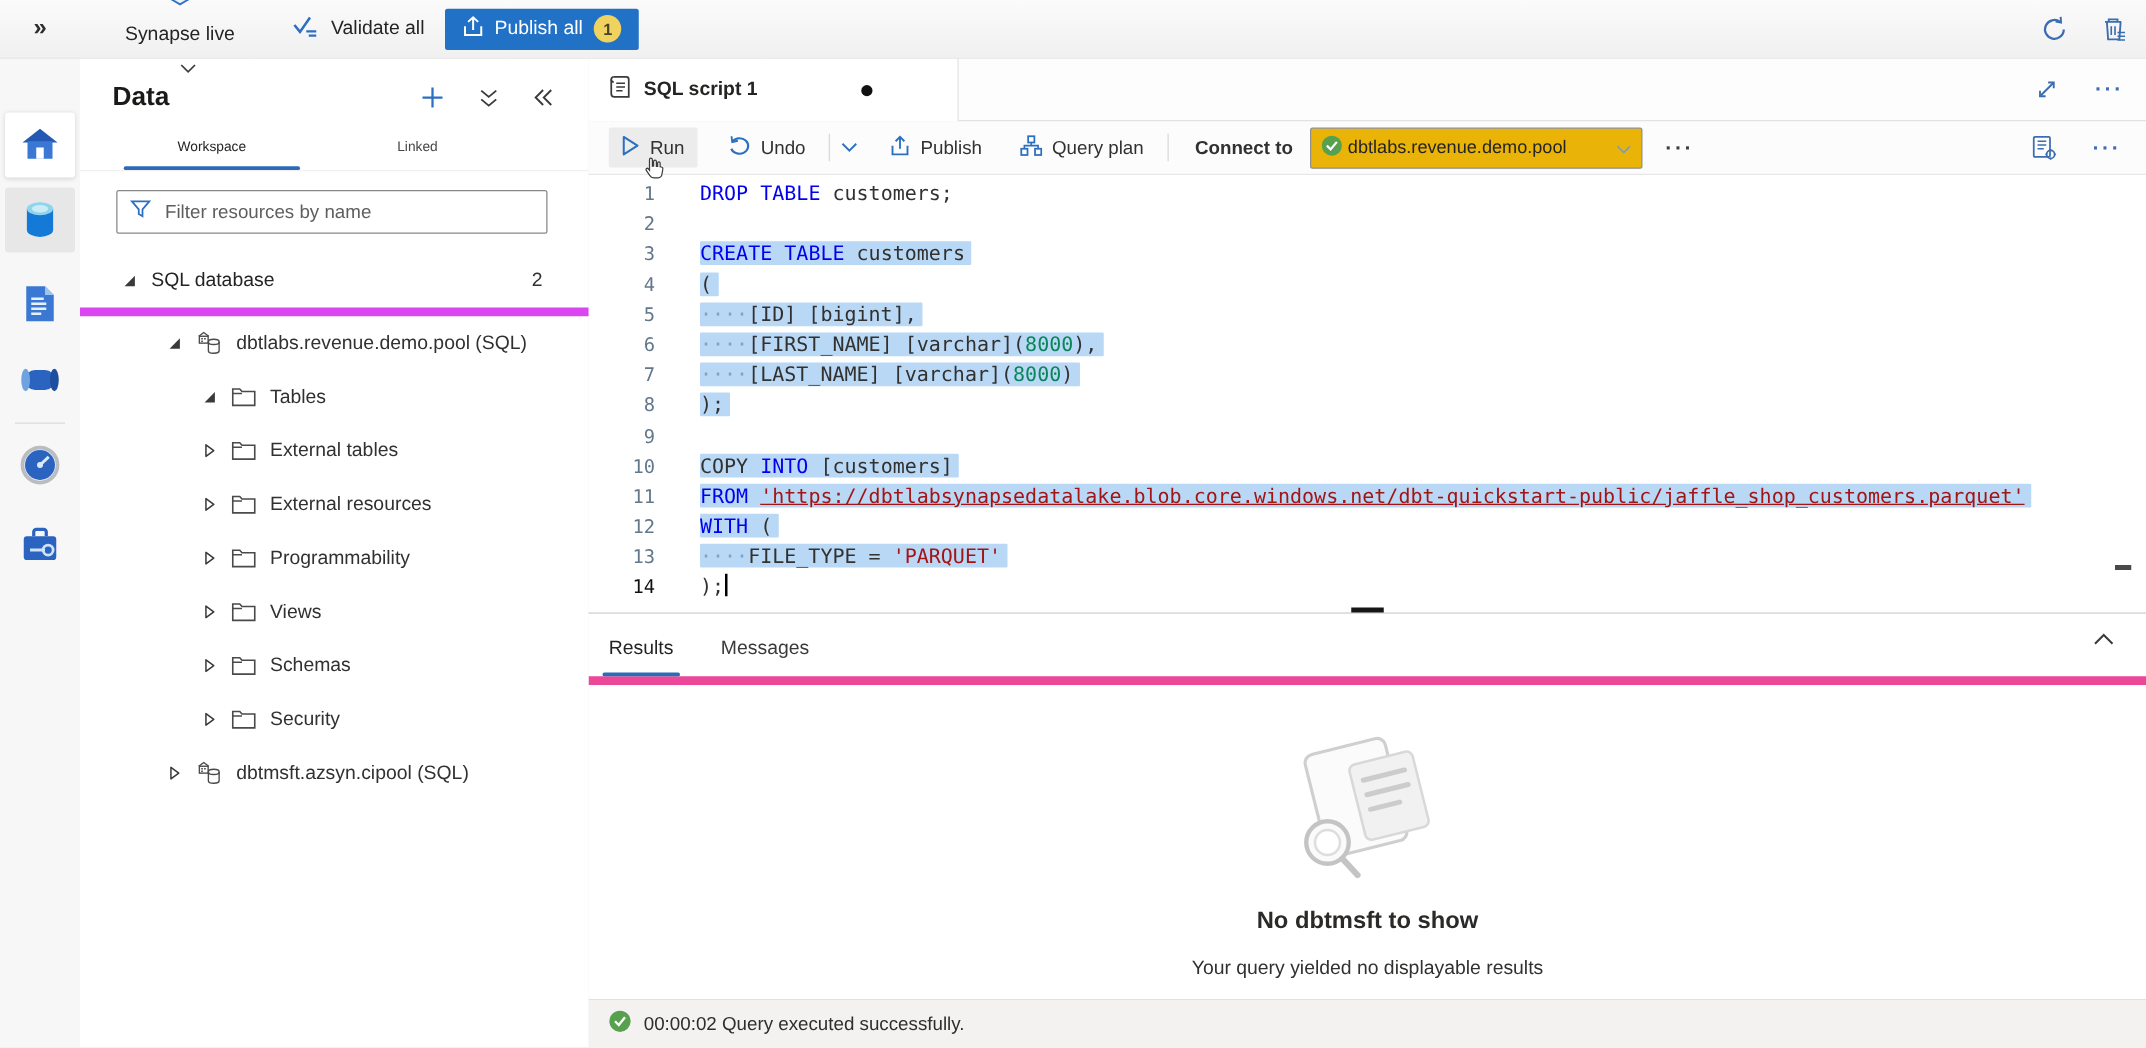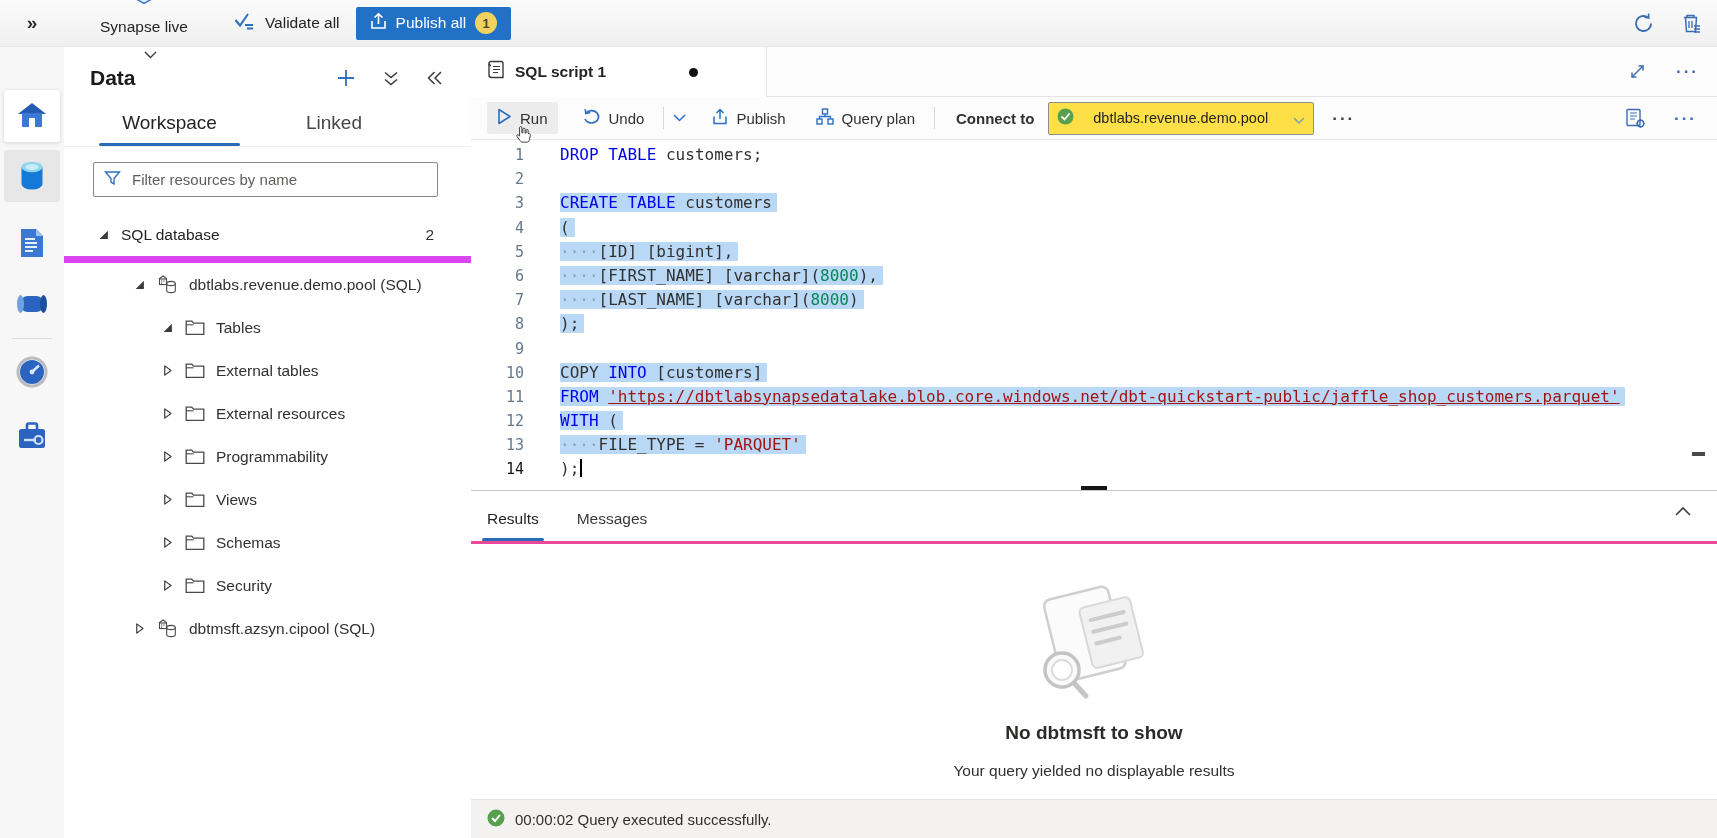--- a/index.html
+++ b/index.html
@@ -29,21 +29,21 @@
   .rail-item.hover{background:#fff;box-shadow:0 1px 4px rgba(0,0,0,.14);}
   .rail-item.active{background:#e7e7e7;}
   .rail-div{position:absolute;left:12px;right:12px;height:1px;background:#dcdcdc;}
 
   
   .dpanel{position:absolute;top:46px;left:64px;width:407px;bottom:0;background:#fff;border-right:1px solid #e3e3e3;}
   .dp-head{display:flex;align-items:center;padding:20px 28px 4px 26px;gap:30px;}
   .dp-title{flex:1;font-size:21px;font-weight:bold;color:#1b1a19;}
   .dp-head-icons{display:flex;align-items:center;gap:27px;}
   .dp-tabs{position:relative;display:flex;padding-left:27px;margin-top:10px;border-bottom:1px solid #f0f0f0;}
-  .dp-tab{position:relative;width:157px;text-align:center;padding:8px 0 12px;font-size:19px;color:#484644;}
+  .dp-tab{position:relative;width:157px;text-align:center;padding:8px 0 12px;font-size:11px;color:#484644;}
   .dp-tab+.dp-tab{width:172px;}
   .dp-tab.active{color:#252423;}
   .dp-tab.active::after{content:"";position:absolute;left:8px;right:8px;bottom:0;height:3px;background:#2b6cb8;border-radius:2px;}
   .dp-filter{margin:15px 33px 0 29px;height:33px;border:1px solid #8a8886;border-radius:2px;
              display:flex;align-items:center;gap:9px;padding:0 10px;background:#fff;}
   .dp-filter input{border:none;outline:none;flex:1;font-size:15px;font-family:inherit;color:#323130;background:transparent;}
   .dp-filter input::placeholder{color:#605e5c;}
   .dp-tree{margin-top:16px;}
   .tree-row{display:flex;align-items:center;height:43px;font-size:15.5px;color:#323130;}
   .tree-row .twisty{width:12px;display:flex;flex:none;margin-right:11px;}
@@ -66,22 +66,22 @@
   .dots{font-size:17px;font-weight:bold;letter-spacing:2px;color:#3b6db3;line-height:1;}
   .dots.dark{color:#3f3f3f;}
 
   .toolbar{position:relative;height:42px;flex:none;display:flex;align-items:center;background:#fcfcfc;
            border-bottom:1px solid #e7e7e7;padding-left:16px;font-size:15px;color:#323130;}
   .tbtn{display:flex;align-items:center;gap:8px;height:32px;padding:0 10px;background:none;border:none;
         font-family:inherit;font-size:15px;color:#323130;}
   .tbtn.hovered{background:#ececec;border-radius:2px;}
   .vsep{width:1px;height:22px;background:#d8d8d8;margin:0 9px;flex:none;}
   .connect-lbl{font-weight:600;margin:0 14px 0 12px;}
-  .pool-dd{display:flex;align-items:center;gap:19px;height:33px;width:266px;border:1px solid #8f8f8f;
-           border-radius:2px;padding:0 8px;background:#fde047;box-sizing:border-box;}
+  .pool-dd{display:flex;align-items:center;gap:4px;height:33px;width:266px;border:1px solid #8f8f8f;
+           border-radius:2px;padding:0 8px;background:#eab308;box-sizing:border-box;}
   .pool-dd .pool-name{flex:1;font-size:14.5px;color:#252423;white-space:nowrap;overflow:hidden;}
   .toolbar-right{margin-left:auto;display:flex;align-items:center;gap:28px;padding-right:20px;}
   .cursor-hand{position:absolute;left:44px;top:28px;z-index:6;pointer-events:none;}
 
   
   .editor{position:relative;flex:0 0 351px;background:#fff;padding-top:3px;box-sizing:border-box;
           font-family:"DejaVu Sans Mono","Liberation Mono",monospace;font-size:16px;
           border-bottom:1px solid #c8c6c4;overflow:hidden;}
   .code-row{display:flex;height:24.2px;line-height:24.2px;white-space:pre;}
   .gut{width:53px;flex:none;text-align:right;padding-right:8px;color:#64788c;font-size:15px;}
@@ -93,21 +93,21 @@
   .tk-num{color:#098658;}
   .tk-str{color:#a31515;}
   .tk-url{color:#a31515;text-decoration:underline;}
   .tk-ws{color:#7ba3c9;}
   .caret{display:inline-block;width:2px;height:18px;background:#000;vertical-align:-3px;margin-left:1px;}
   .overview-mark{position:absolute;right:12px;top:312px;width:13px;height:4px;background:#4a4a4a;}
   .sash-handle{position:absolute;left:50%;bottom:-1px;transform:translateX(-50%);width:26px;height:5px;background:#161616;z-index:4;}
 
   
   .results-head{position:relative;height:50px;flex:none;display:flex;align-items:flex-end;
-                padding-left:16px;border-bottom:3px solid #ec4899;background:#fff;}
+                padding-left:16px;border-bottom:7px solid #ec4899;background:#fff;}
   .r-tab{position:relative;margin-right:38px;padding-bottom:13px;font-size:15.5px;color:#3b3a39;}
   .r-tab.active{color:#252423;}
   .r-tab.active::after{content:"";position:absolute;left:-5px;right:-5px;bottom:0;height:3px;background:#2b6cb8;border-radius:2px;}
   .collapse-chev{position:absolute;right:26px;top:15px;}
   .results-body{position:relative;flex:1;background:#fff;}
   .empty-state{position:absolute;left:0;right:0;top:28px;text-align:center;}
   .empty-title{position:absolute;left:0;right:0;top:178px;text-align:center;font-size:19px;font-weight:bold;color:#2b2a29;}
   .empty-sub{position:absolute;left:0;right:0;top:218px;text-align:center;font-size:15.5px;color:#323130;}
 
   

